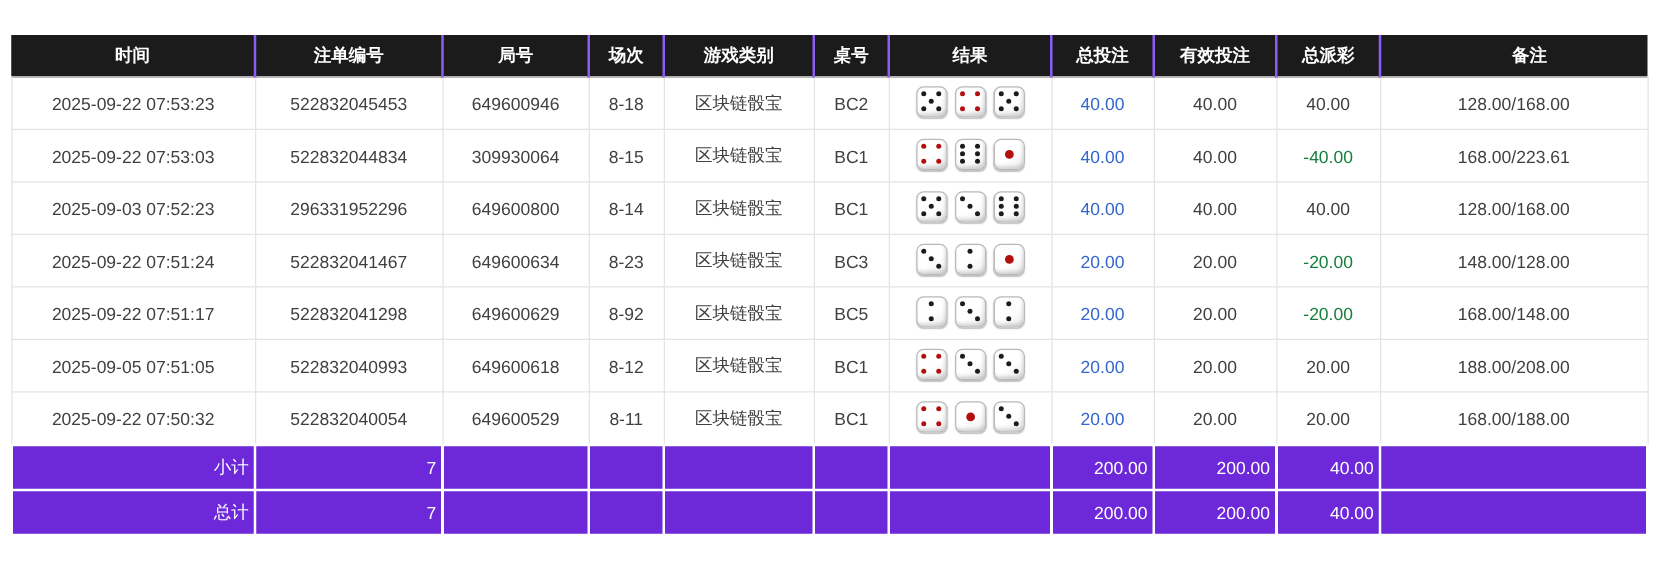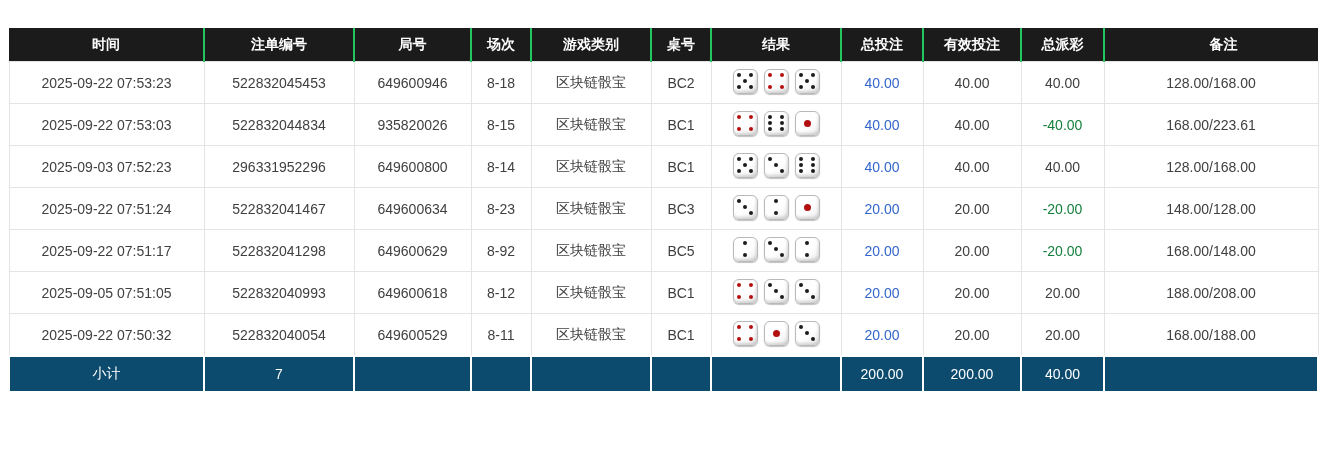--- a/index.html
+++ b/index.html
@@ -3,33 +3,33 @@
 <meta charset="utf-8">
 <style>
   html,body { margin:0; padding:0; background:#ffffff; }
   body { font-family:"Liberation Sans","DejaVu Sans",sans-serif; }
   .wrap { padding:28px 8px 20px 8px; width:1309px; box-sizing:border-box; }
   table.records { width:100%; border-collapse:collapse; table-layout:fixed; font-size:14px; color:#404040; }
 
   thead th {
     background:#1b1b1b; color:#ffffff; font-weight:bold; font-size:14px;
     height:33px; padding:0; text-align:center;
-    border-right:2px solid #22c55e;
+    border-right:2px solid #8b5cf6;
   }
   thead th:last-child { border-right:none;padding-left:24px; }
 
   tbody td {
     background:#ffffff; height:41px; padding:0 4px; text-align:center;
     border:1px solid #e4e4e4; overflow:hidden; white-space:nowrap;
   }
   td.blue { color:#3366cc; cursor:pointer; }
   td.neg  { color:#15803d; }
 
   tr.summary td {
-    background:#0c4a6e; color:#ffffff; height:34px; text-align:center;
+    background:#6d28d9; color:#ffffff; height:34px; text-align:right;
     border:2px solid #ffffff; padding:0 4px; white-space:nowrap;
   }
 
   
   .dice-box { display:inline-flex; align-items:center; gap:6px; }
   .die {
     position:relative; width:25px; height:25px; display:inline-block;
     background:linear-gradient(145deg,#ffffff 55%,#ececec);
     border:1px solid #b9b9b9; border-radius:6px; box-sizing:border-box;
     box-shadow: inset 1px 1px 1px rgba(255,255,255,.95),
@@ -107,21 +107,21 @@
               </span>
             </span></td>
           <td class="blue">40.00</td>
           <td>40.00</td>
           <td>40.00</td>
           <td>128.00/168.00</td>
         </tr>
         <tr>
           <td>2025-09-22 07:53:03</td>
           <td>522832044834</td>
-          <td>935820026</td>
+          <td>309930064</td>
           <td>8-15</td>
           <td>区块链骰宝</td>
           <td>BC1</td>
           <td><span class="dice-box">
               <span class="die v4 red">
                 <i class="pip p1"></i>
                 <i class="pip p3"></i>
                 <i class="pip p7"></i>
                 <i class="pip p9"></i>
               </span>
@@ -295,15 +295,28 @@
           <td></td>
           <td></td>
           <td></td>
           <td></td>
           <td></td>
           <td>200.00</td>
           <td>200.00</td>
           <td>40.00</td>
           <td></td>
         </tr>
+        <tr class="summary">
+          <td>总计</td>
+          <td>7</td>
+          <td></td>
+          <td></td>
+          <td></td>
+          <td></td>
+          <td></td>
+          <td>200.00</td>
+          <td>200.00</td>
+          <td>40.00</td>
+          <td></td>
+        </tr>
       </tbody>
   </table>
 </div>
 
 </body></html>

